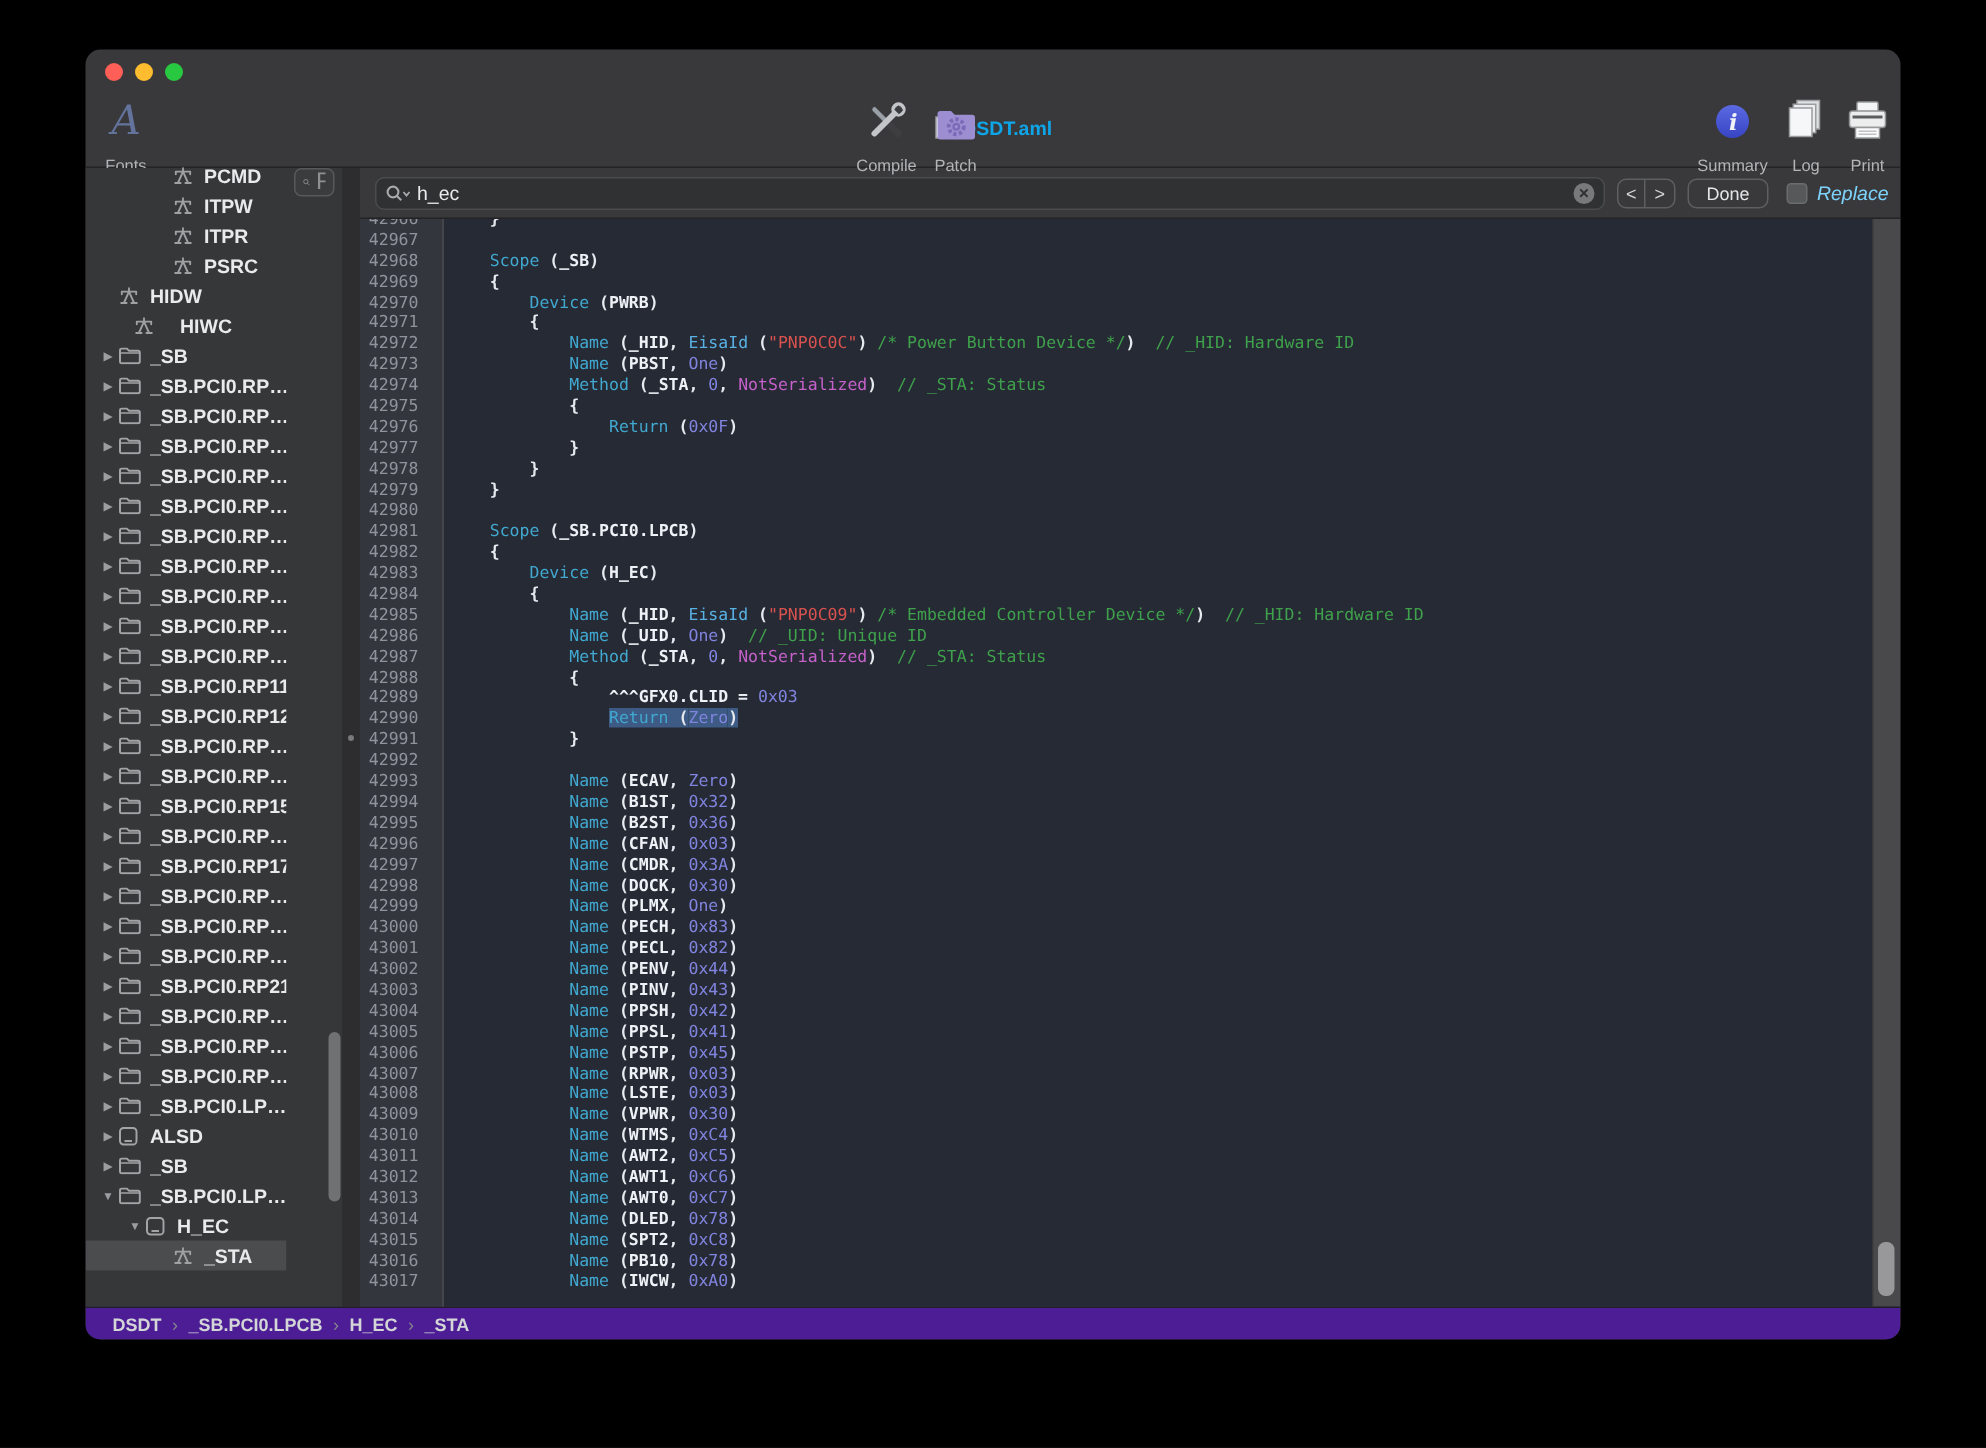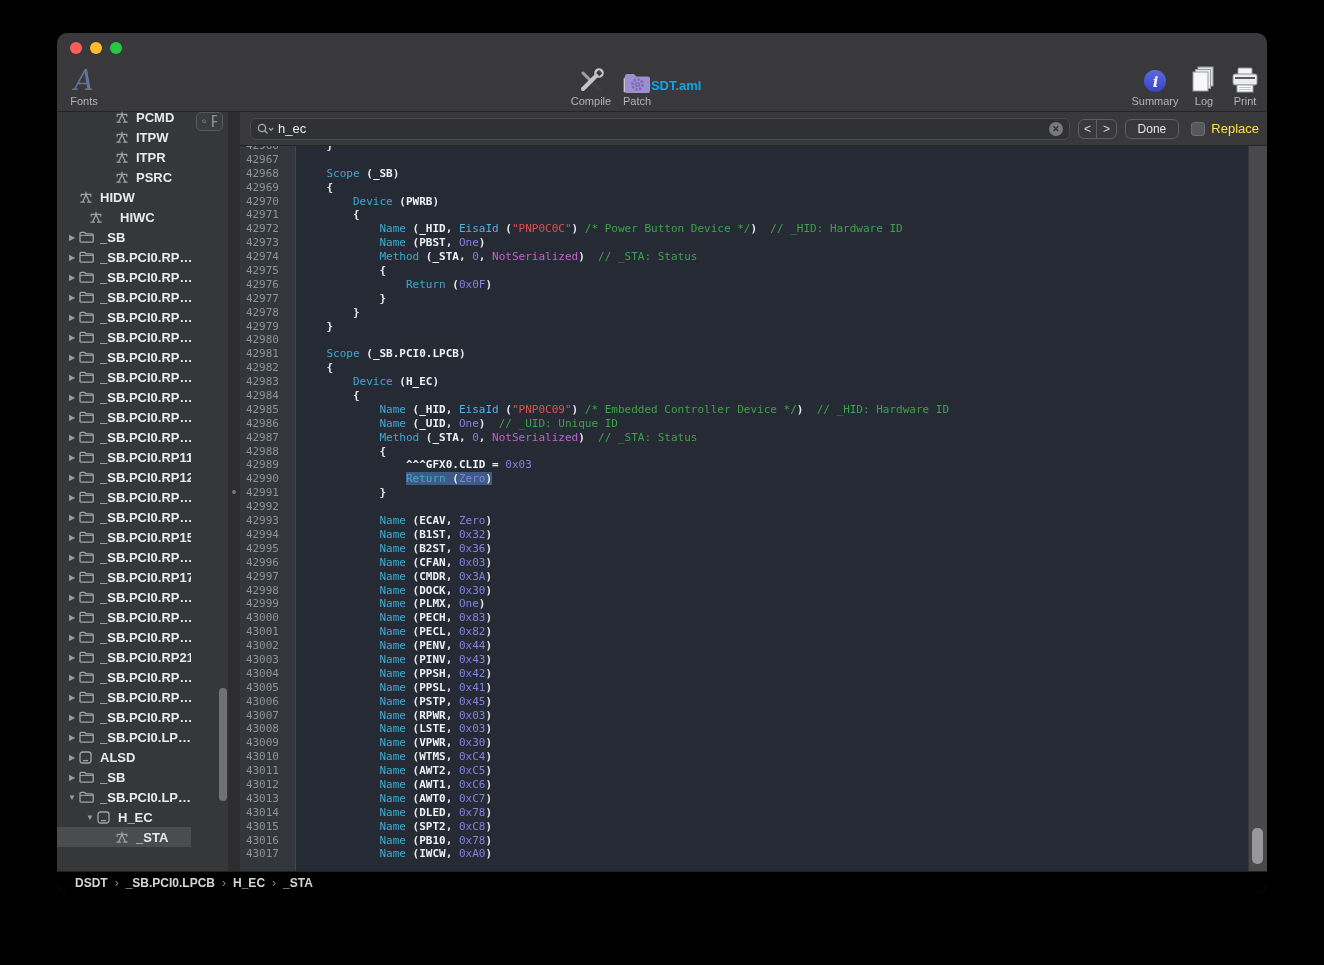--- a/index.html
+++ b/index.html
@@ -13,21 +13,21 @@
   .traffic { position:absolute; top:9px; left:13px; display:flex; gap:8px; }
   .tl { width:12px; height:12px; border-radius:50%; }
   .tl.red{ background:var(--traffic-red,#ff5f57);} .tl.yellow{ background:var(--traffic-yellow,#febc2e);} .tl.green{ background:var(--traffic-green,#28c840);}
   .titlegrp { height:100%; display:flex; align-items:center; justify-content:center; gap:6px;
               color:#0ea5e9; font-size:13px; font-weight:bold;margin-top:37px; }
   
   .toolbar { height:49px; position:relative; flex:0 0 auto; border-bottom:1px solid #242427; }
   .tb-item { position:absolute; top:0; display:flex; flex-direction:column; align-items:center;
              color:#b2b4b6; font-size:11px; cursor:default; }
   .tb-item .ticon { height:31px; display:flex; align-items:flex-end; justify-content:center; }
-  .tb-item .tlab { margin-top:1px; }
+  .tb-item .tlab { margin-top:11px; }
   .fonts-a { font-family:"DejaVu Serif", serif; font-style:italic; color:#63739c; font-size:27px; line-height:27px; }
   
   .content { flex:1 1 auto; display:flex; min-height:0; }
   .sidebar { width:171px; background:var(--sidebar-bg,#353739); position:relative; display:flex; flex-direction:row; }
   .tree { flex:1 1 auto; overflow:hidden; margin-top:-5px; }
   .tree-row { height:20px; display:flex; align-items:center; white-space:nowrap; }
   .tree-row.selected { background:#4a4c4e; }
   .tri { width:14px; flex:0 0 14px; font-size:8px; color:#9b9d9f; text-align:center; }
   .tico { width:15px; flex:0 0 15px; margin-right:6px; display:flex; align-items:center; }
   .tlabel { color:#e9eaec; font-size:13px; font-weight:600; overflow:hidden; }
@@ -52,42 +52,42 @@
   .clearbtn { width:14px; height:14px; border-radius:50%; background:#77797b; color:#2c2e30;
               font-size:9px; line-height:14px; text-align:center; font-weight:bold; flex:0 0 14px; }
   .seg { display:flex; border:1px solid #5d5f61; border-radius:6px; height:20px; overflow:hidden; }
   .seg button { width:19px; background:transparent; border:none; color:#d4d6d8; font-size:12px;
                 line-height:18px; padding:0; }
   .seg button:first-child { border-right:1px solid #5d5f61; }
   .donebtn { height:20px; border:1px solid #5d5f61; border-radius:6px; background:transparent;
              color:#e2e4e6; font-size:12px; padding:0 12px; }
   .repl { display:flex; align-items:center; gap:6px; margin-left:4px; }
   .checkbox { width:14px; height:14px; border-radius:3px; background:#56585a; border:1px solid #6a6c6e; }
-  .repl span { color:#fde047; font-size:13px; }
+  .repl span { color:#7dd3fc; font-size:13px;font-style:italic; }
   .codearea { flex:1 1 auto; position:relative; overflow:hidden;
               background:linear-gradient(to right, var(--gutter-bg,#33363c) 0 55px, #44464c 55px 56px, var(--code-bg,#262a35) 56px); }
   .codelines { margin-top:-7px; font-family:"DejaVu Sans Mono", monospace; font-size:11px; }
   .code-line { display:flex; height:13.9px; line-height:13.9px; }
   .ln { flex:0 0 46px; width:46px; padding-right:7px; text-align:right; color:var(--gutter-text,#8f939b); }
   .lc { padding-left:14px; white-space:pre; color:#e8ebf0; }
   .tok-kw { color:var(--kw,#41a8cf); }
   .tok-kw2 { color:var(--kw2,#58b0e3); }
   .tok-id { color:var(--ident,#eef1f6); font-weight:bold; }
   .tok-pn { color:#e6e9ee; font-weight:bold; }
   .tok-str { color:var(--string,#da524e); }
   .tok-com { color:var(--comment,#3fa14b); }
   .tok-num { color:var(--number,#8084de); }
   .tok-ns { color:var(--noserial,#c561c9); }
   .hl { background:var(--selection,#3d5b84); }
   .scrollstrip { position:absolute; top:0; right:0; width:19px; height:100%;
                  background:#49494b; border-left:1px solid #38383a; }
   .ed-thumb { position:absolute; right:4px; top:682px; width:11px; height:36px;
               border-radius:5px; background:#98989b; }
   
-  .statusbar { flex:0 0 22px; background:#000000; border-top:1px solid #202022;
+  .statusbar { flex:0 0 22px; background:#4c1d95; border-top:1px solid #202022;
                display:flex; align-items:center; padding-left:18px; gap:7px; }
   .crumb { color:#d3d5d7; font-size:12px; font-weight:600; }
   .crumb-sep { color:#88888c; font-size:12px; }
   svg { display:block; }
 </style>
 </head>
 <body>
 
 <div class="window">
 

